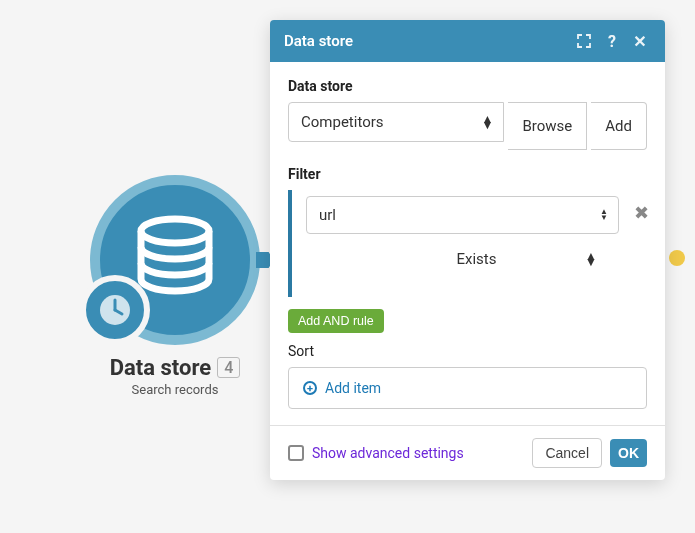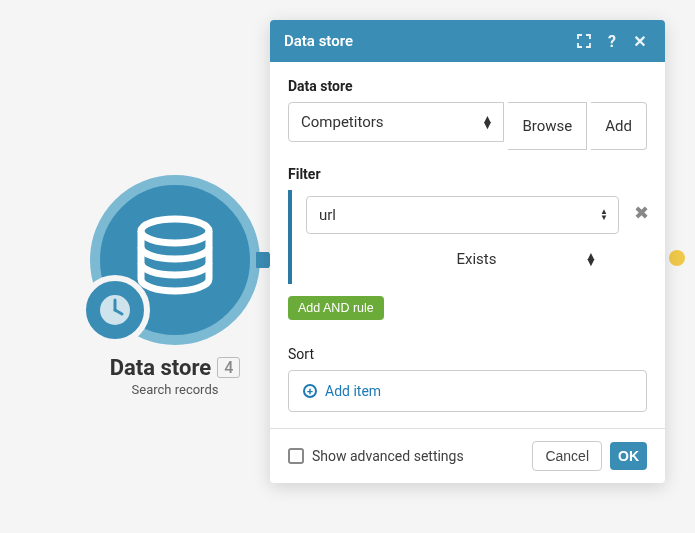--- a/index.html
+++ b/index.html
@@ -197,40 +197,40 @@
   }
   .filter-remove {
     position: absolute;
     right: -2px;
     top: 12px;
     color: #888;
     font-size: 18px;
     cursor: pointer;
   }
   .condition-select {
-    margin: 10px auto 4px auto;
+    margin: 10px auto 17px auto;
     width: calc(100% - 60px);
     height: 30px;
     display: flex;
     align-items: center;
     justify-content: center;
     font-size: 15px;
     color: #333;
     position: relative;
   }
   .condition-select .caret {
     position: absolute;
     right: 20px;
     font-size: 12px;
   }
 
   .rule-btns {
     display: flex;
     gap: 0;
-    margin-bottom: 26px;
+    margin-bottom: 10px;
   }
   .rule-btn {
     background: #6aab3a;
     color: #fff;
     border: none;
     border-radius: 4px;
     padding: 5px 10px;
     font-size: 12.5px;
     font-weight: 500;
     cursor: pointer;
@@ -272,21 +272,21 @@
   .checkbox {
     width: 16px;
     height: 16px;
     border: 2px solid #888;
     border-radius: 3px;
     margin-right: 8px;
     cursor: pointer;
   }
   .checkbox-label {
     font-size: 14px;
-    color: #404040;
+    color: #6d28d9;
     flex: 1;
   }
   .btn-cancel {
     border: 1px solid #ccc;
     background: #fff;
     color: #444;
     padding: 6px 12px;
     border-radius: 4px;
     font-size: 14px;
     cursor: pointer;

